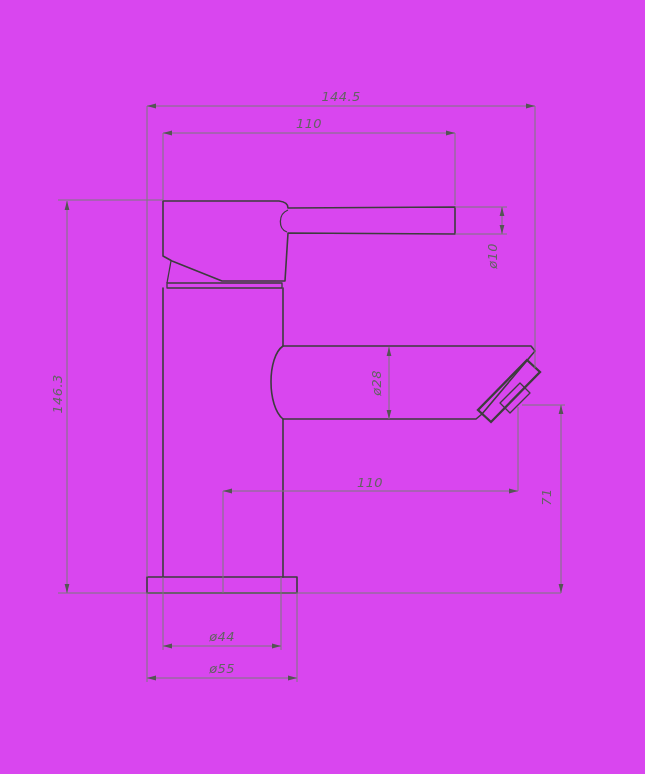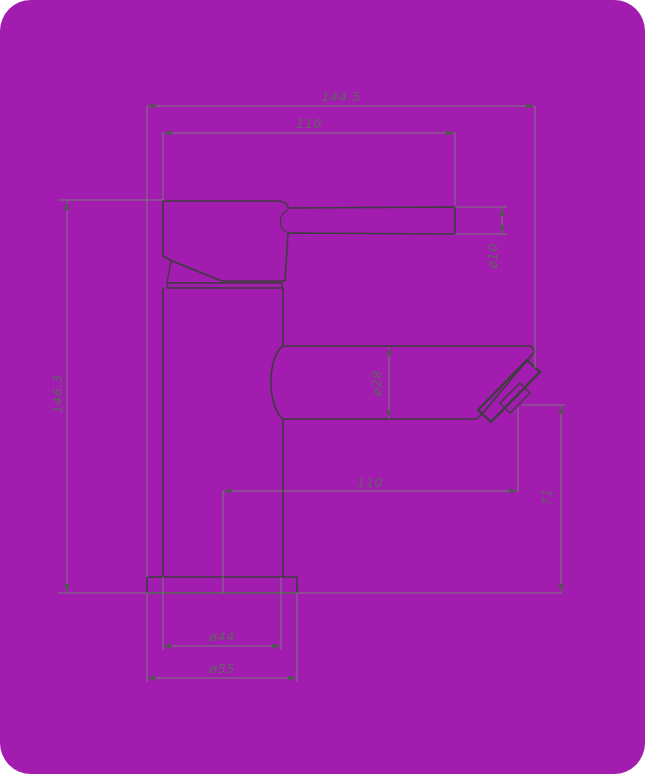--- a/index.html
+++ b/index.html
@@ -4,24 +4,23 @@
 <style>
   html, body {
     margin: 0;
     padding: 0;
     background: #ffffff;
   }
   .page {
     position: relative;
     width: 645px;
     height: 774px;
-    background: #a21caf;
+    background: #d946ef;
     overflow: hidden;
     font-family: "DejaVu Sans", "Liberation Sans", sans-serif;
-    border-radius: 31px;
   }
   svg { display: block; }
   .obj {
     fill: none;
     stroke-width: 1.6px;
     stroke-linejoin: round;
     stroke-linecap: round;
   }
   .obj-thick {
     fill: none;

